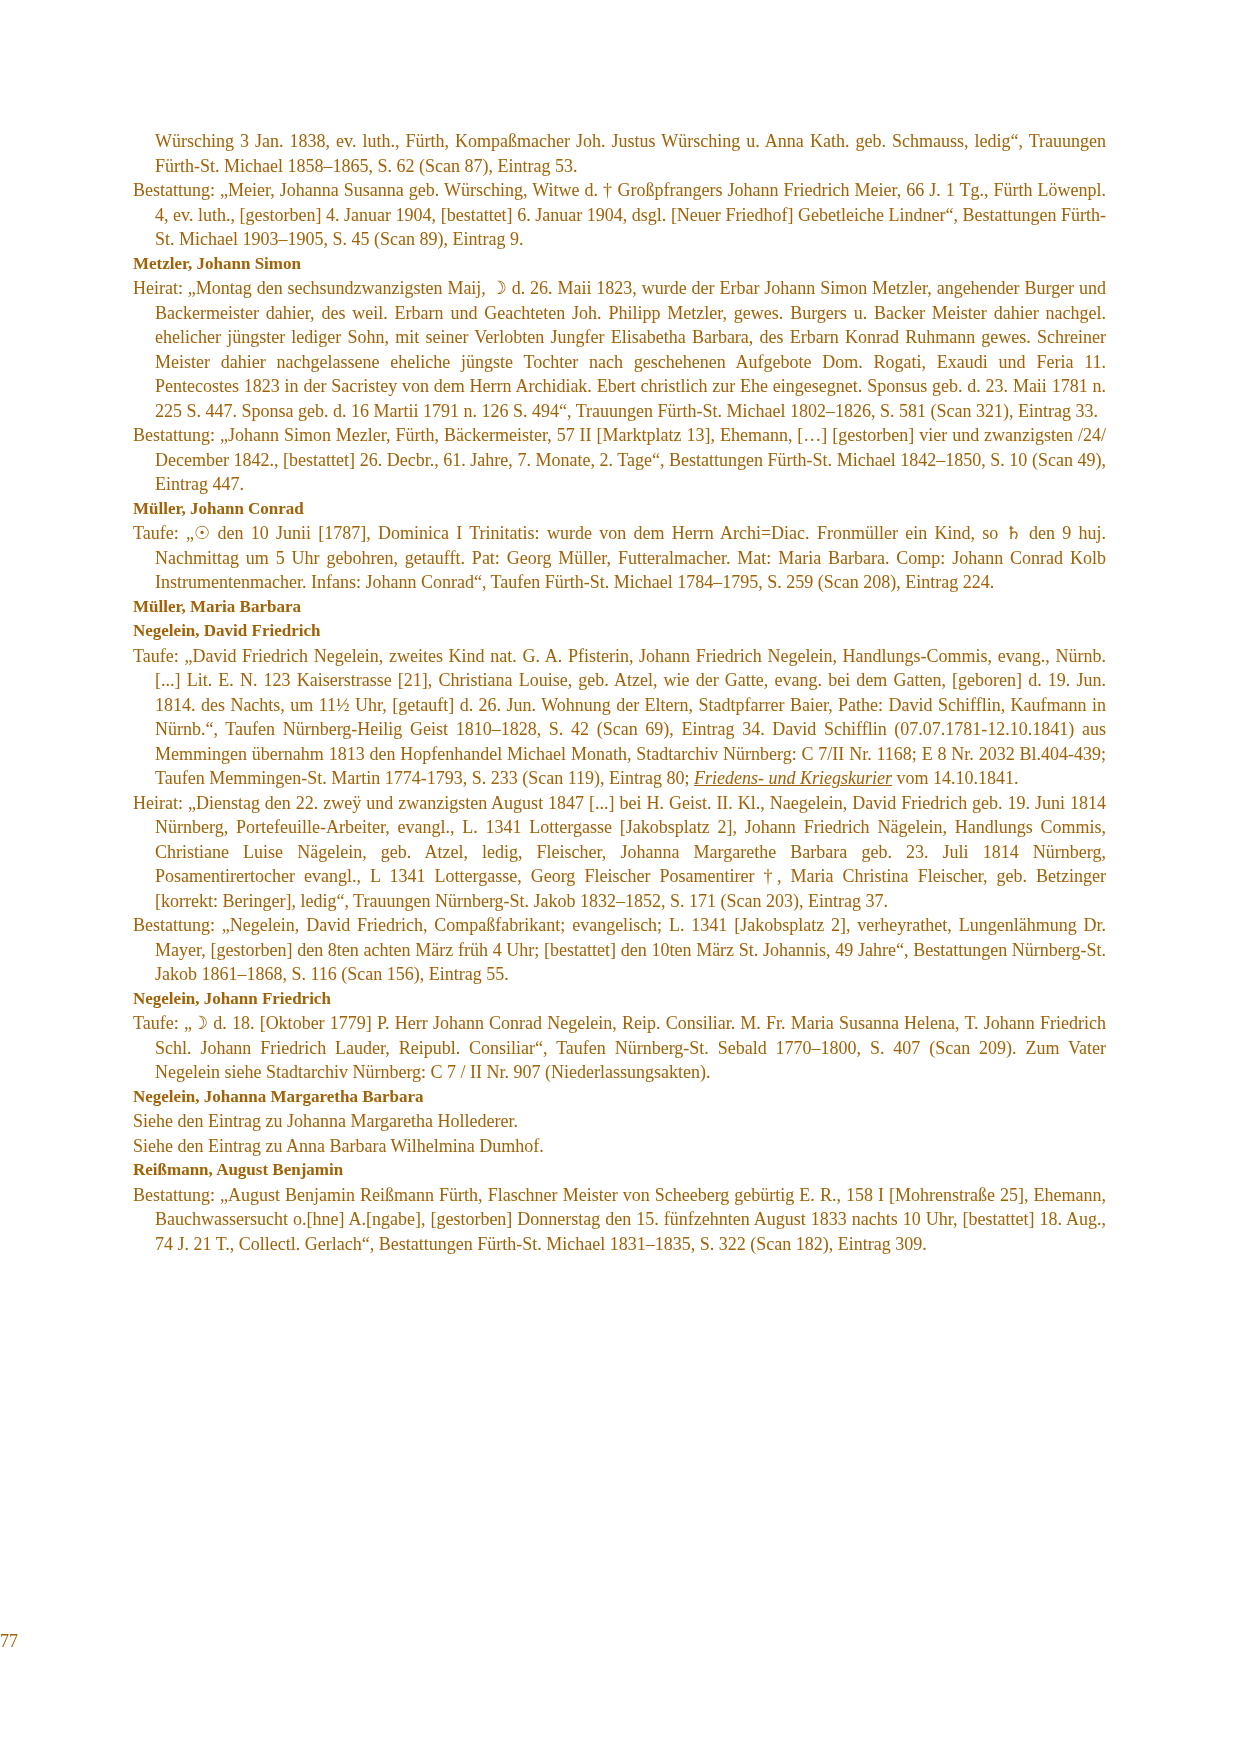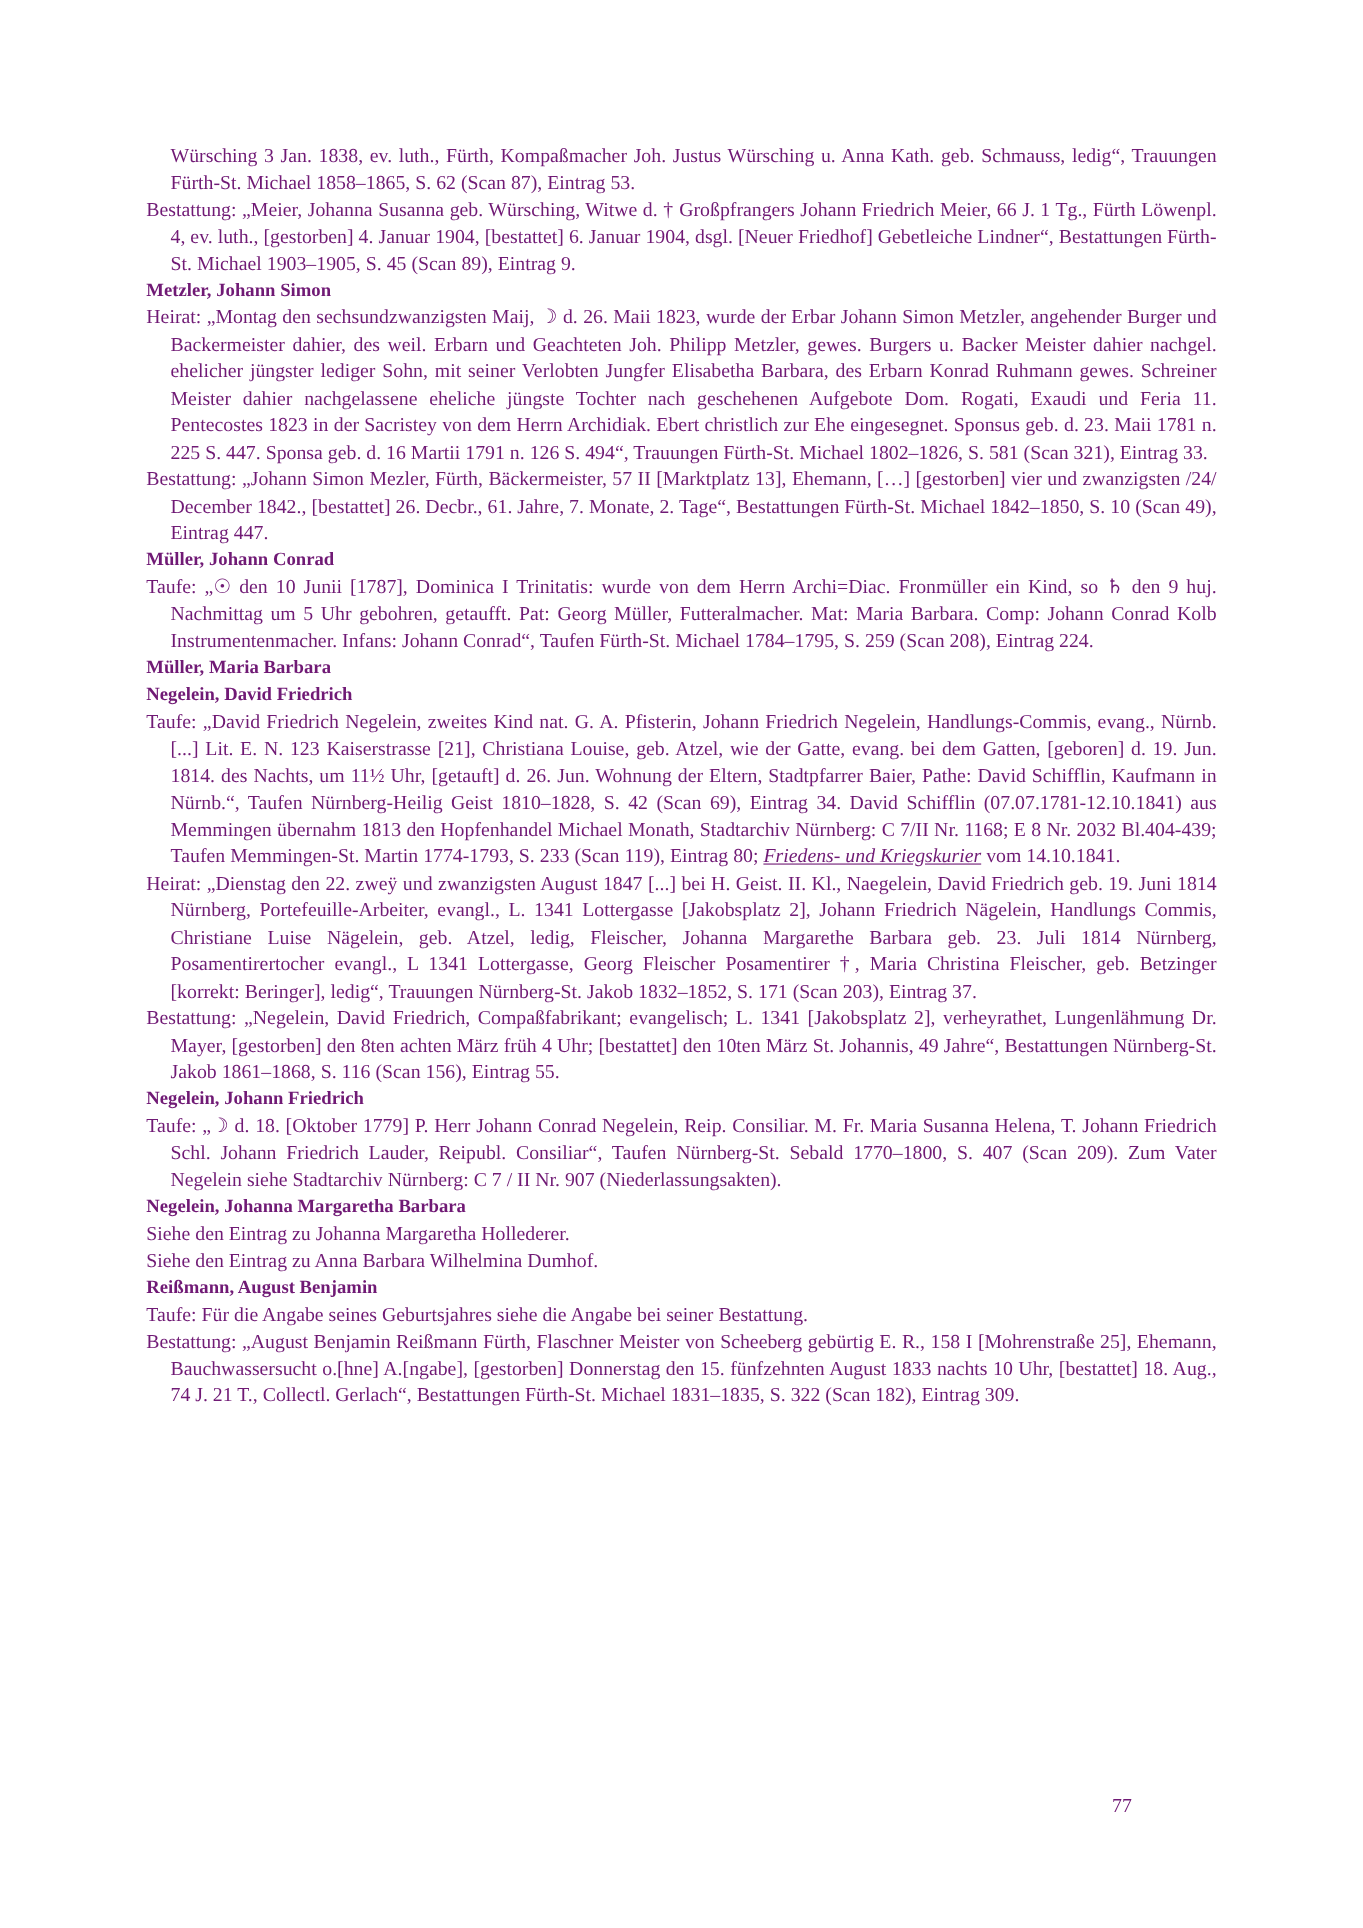--- a/index.html
+++ b/index.html
@@ -5,21 +5,21 @@
   html, body {
     margin: 0;
     padding: 0;
     background: #ffffff;
   }
   .page {
     position: relative;
     width: 1239px;
     height: 1753px;
     background: #ffffff;
-    color: #701a75;
+    color: #a16207;
     font-family: "Liberation Serif", "DejaVu Serif", serif;
     overflow: hidden;
   }
   .text-block {
     position: absolute;
     left: 133px;
     top: 129px;
     width: 973px;
     font-size: 18px;
     line-height: 24.5px;
@@ -50,21 +50,21 @@
   }
   .italic {
     font-style: italic;
     text-decoration: underline;
   }
   .page-number {
     position: absolute;
     left: 0;
     top: 1629px;
     width: 1029px;
-    text-align: right;
+    text-align: left;
     font-size: 18px;
     line-height: 24.5px;
   }
 </style>
 </head>
 <body>
 
 <div class="page">
   <div class="text-block">
 
@@ -100,20 +100,19 @@
 
     <h2 class="heading">Negelein, Johanna Margaretha Barbara</h2>
 
     <p class="plain">Siehe den Eintrag zu Johanna Margaretha Hollederer.</p>
 
 
     <p class="plain">Siehe den Eintrag zu Anna Barbara Wilhelmina Dumhof.</p>
 
     <h2 class="heading">Reißmann, August Benjamin</h2>
 
-    <p class="entry">Taufe: Für die Angabe seines Geburtsjahres siehe die Angabe bei seiner Bestattung.</p>
 
     <p class="entry">Bestattung: „August Benjamin Reißmann Fürth, Flaschner Meister von Scheeberg gebürtig E. R., 158 I [Mohrenstraße 25], Ehemann, Bauchwassersucht o.[hne] A.[ngabe], [gestorben] Donnerstag den 15. fünfzehnten August 1833 nachts 10 Uhr, [bestattet] 18. Aug., 74 J. 21 T., Collectl. Gerlach“, Bestattungen Fürth-St. Michael 1831–1835, S. 322 (Scan 182), Eintrag 309.</p>
 
   </div>
 
   <div class="page-number">77</div>
 </div>
 
 </body></html>

